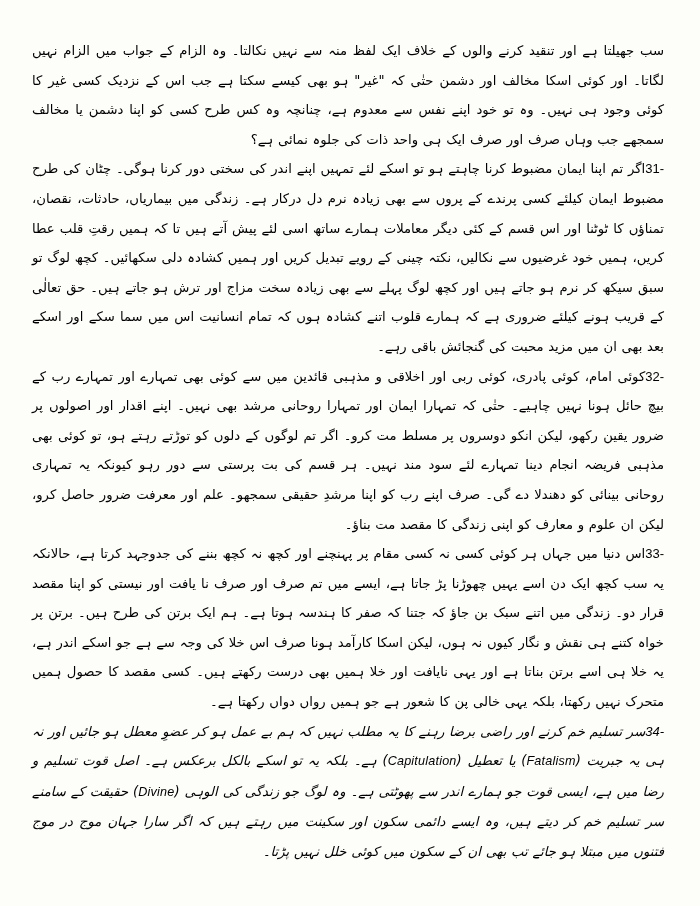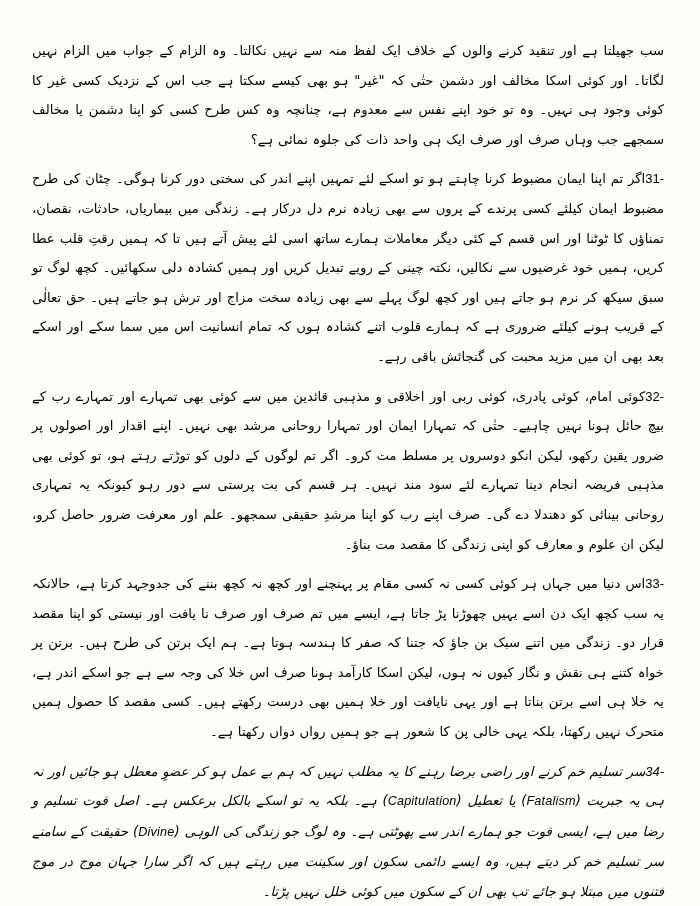--- a/index.html
+++ b/index.html
@@ -38,21 +38,20 @@
     color: #000000;
     font-size: 13.2px;
     line-height: 29.6px;
     letter-spacing: 0.1px;
     word-spacing: 0.5px;
     margin: 0;
     padding: 0;
   }
 
   .para + .para {
-    margin-top: 10px;
   }
 
   
   .para.opening {
     margin-top: 0;
   }
 
   
   .para:last-child {
     margin-bottom: 0;

